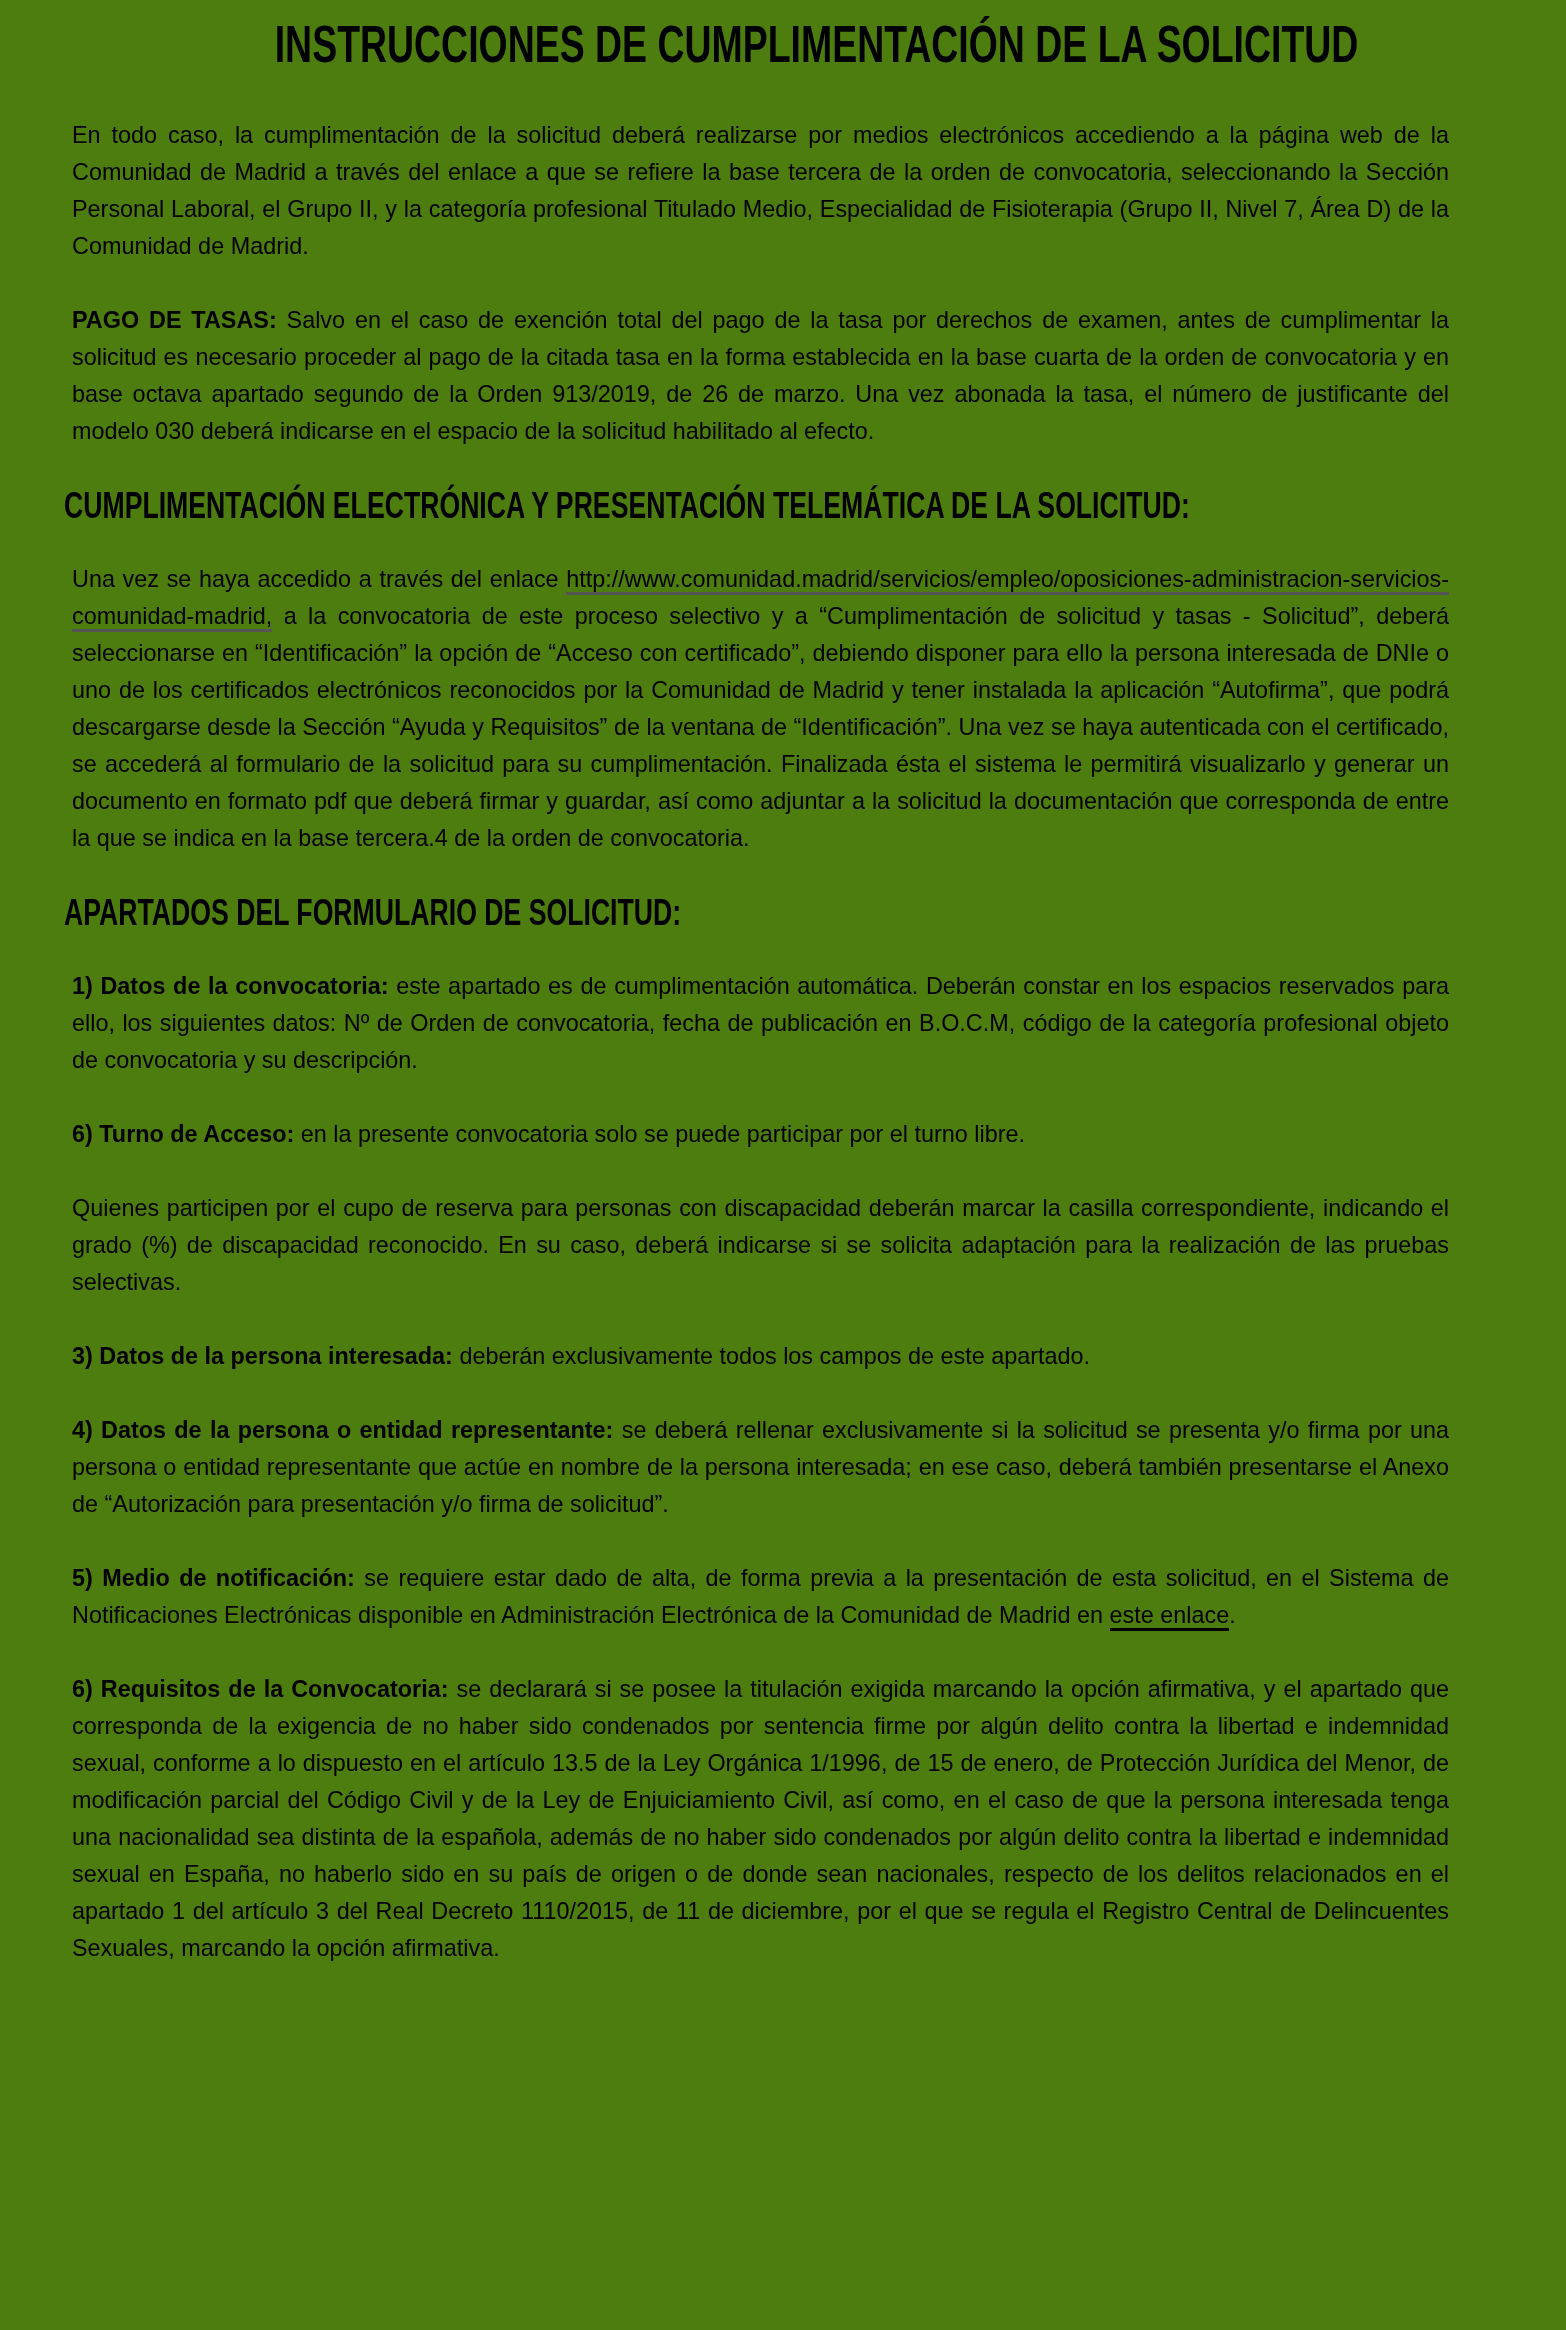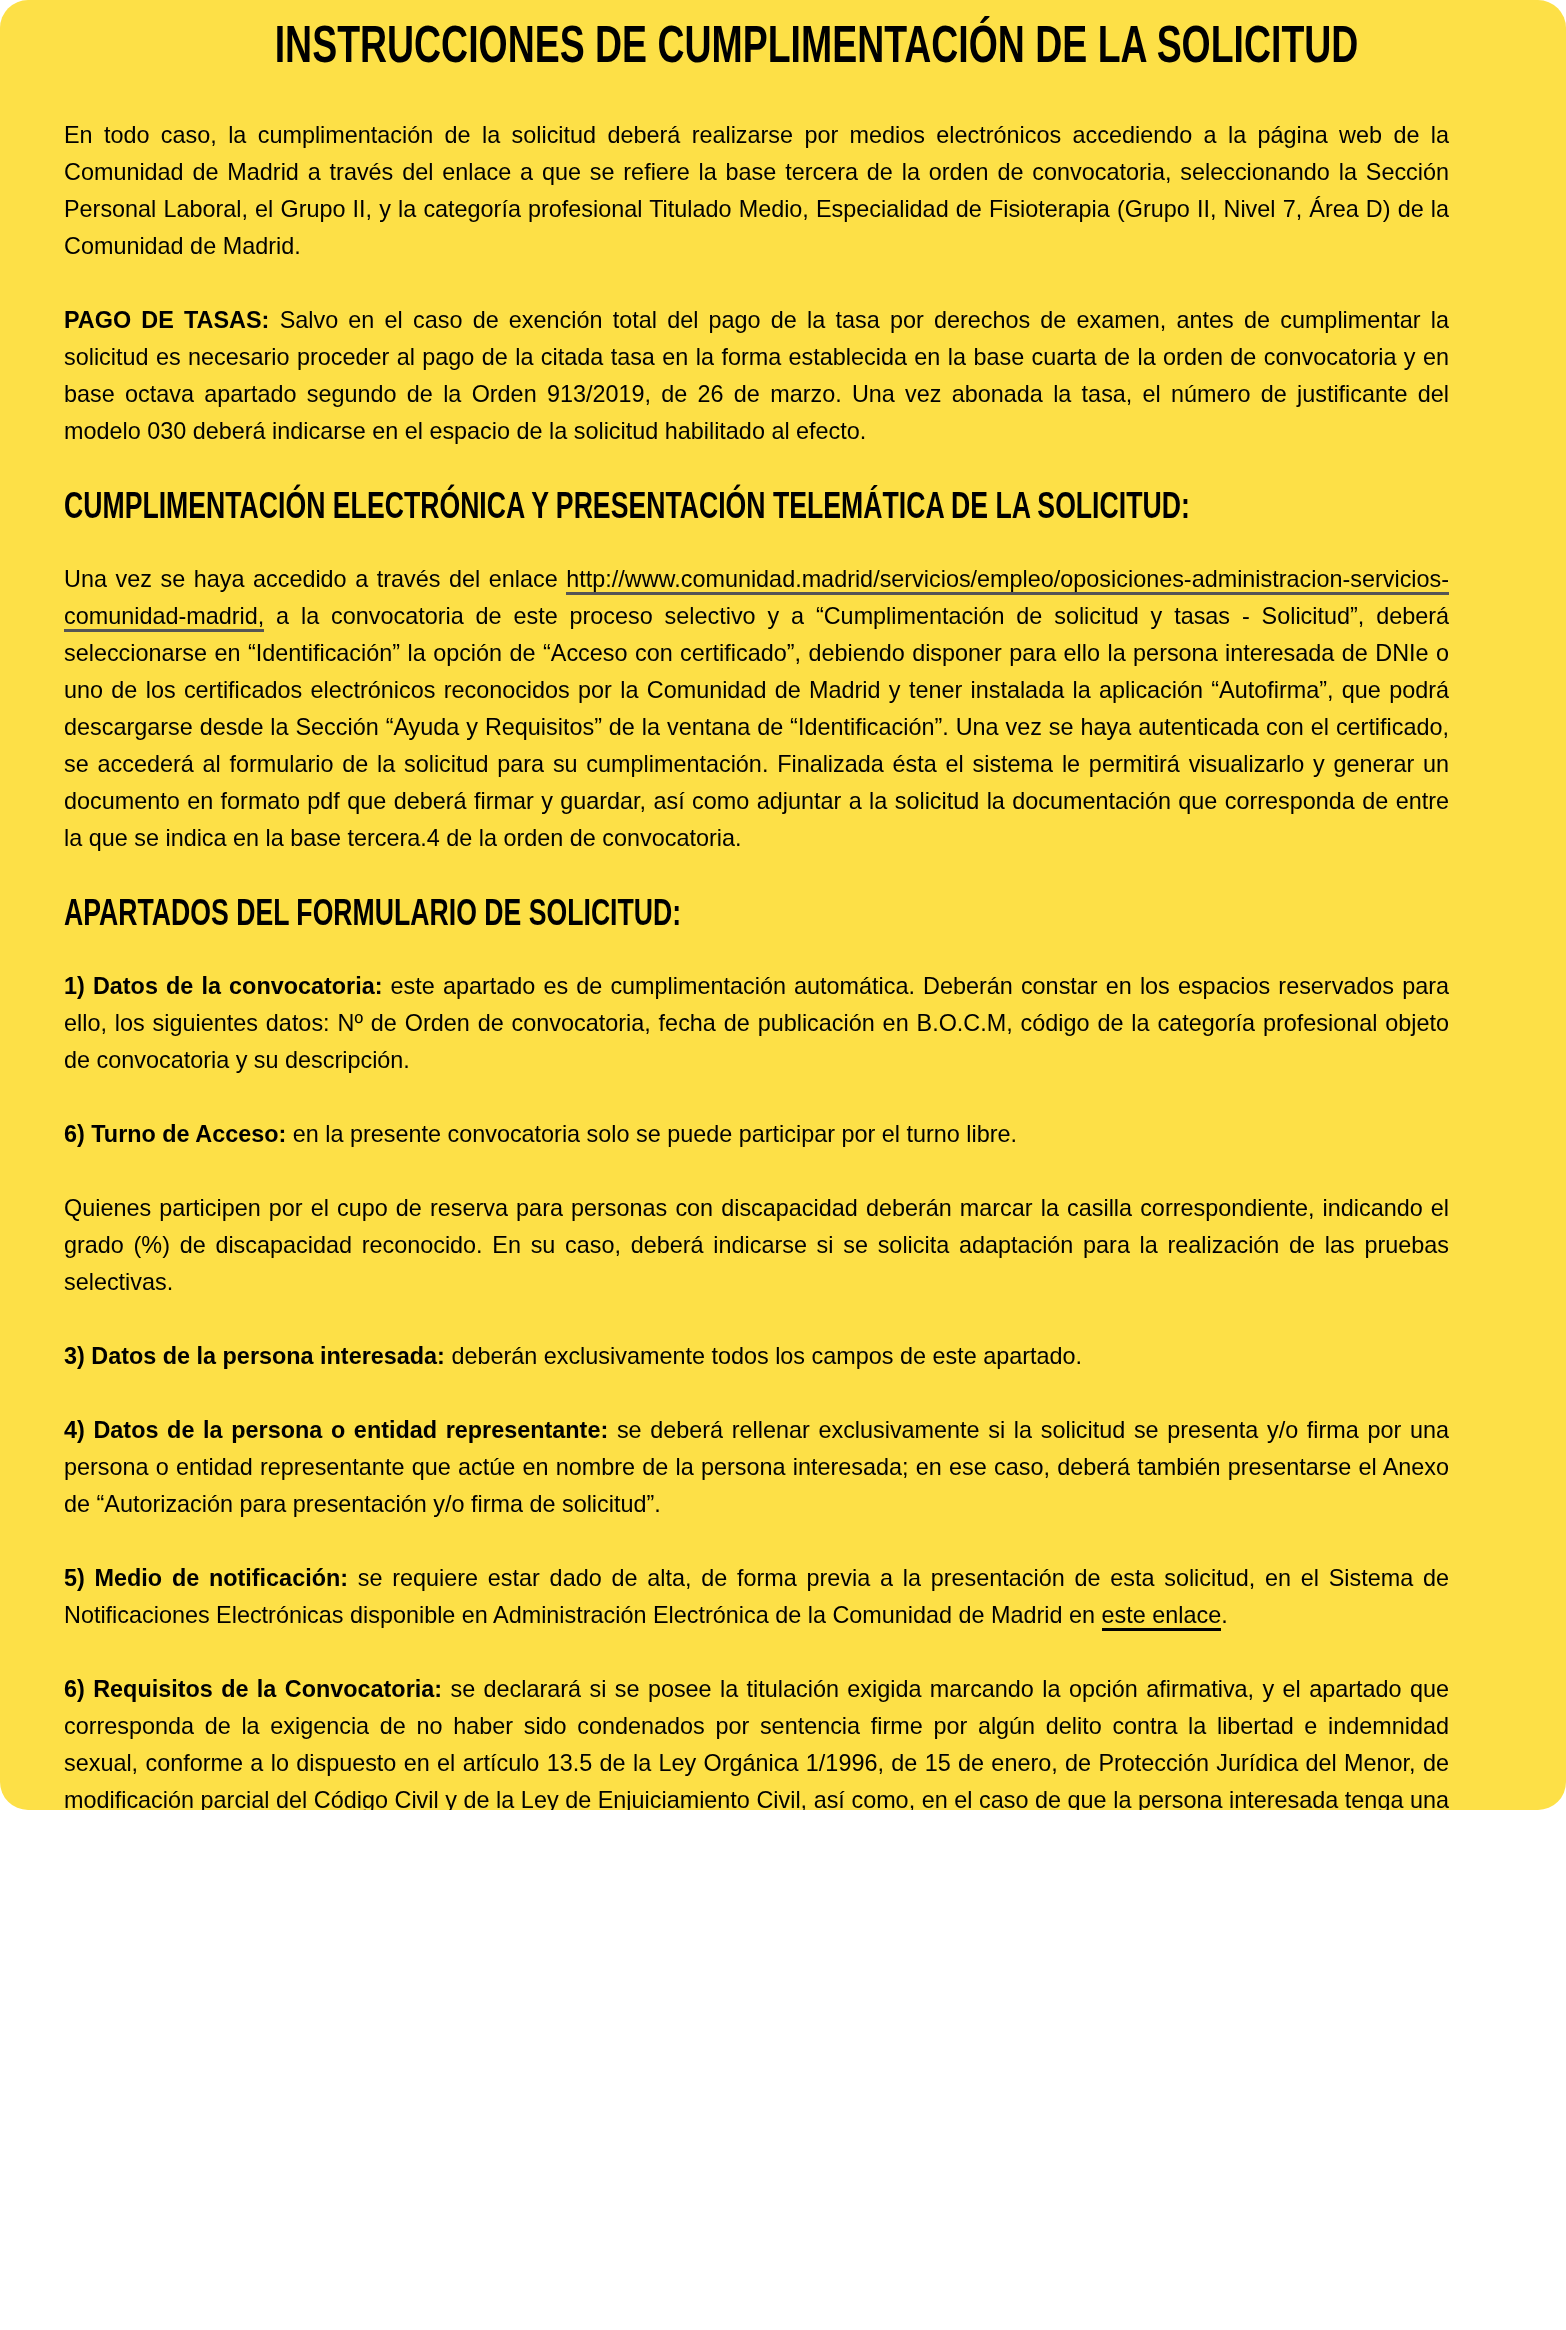--- a/index.html
+++ b/index.html
@@ -3,49 +3,48 @@
 <meta charset="utf-8">
 <style>
   html, body {
     margin: 0;
     padding: 0;
     background: #ffffff;
   }
   .page {
     position: relative;
     width: 1566px;
-    height: 1810px;
+    height: 2330px;
     box-sizing: border-box;
-    background: #fde047;
+    background: #4d7c0f;
     color: #000000;
     font-family: "Liberation Sans", "DejaVu Sans", sans-serif;
     font-size: 23.4px;
     line-height: 37px;
     padding: 13.8px 117px 0 64px;
     overflow: hidden;
-    border-radius: 28px;
   }
   .title-row {
     text-align: center;
     margin: 0 0 32px 0;
     line-height: 61px;
     white-space: nowrap;
   }
   .doc-title {
     display: inline-block;
     font-weight: 700;
     font-size: 52px;
     line-height: 61px;
     transform: scaleX(0.72);
     transform-origin: 50% 50%;
     white-space: nowrap;
     letter-spacing: 0px;
   }
   .para {
-    margin: 0 0 37px 0;
+    margin: 0 0 37px 8px;
     text-align: justify;
   }
   .lead {
     font-weight: 700;
   }
   h2.section-heading {
     margin: 0 0 37px 0;
     font-size: 37px;
     line-height: 37px;
     font-weight: 700;

